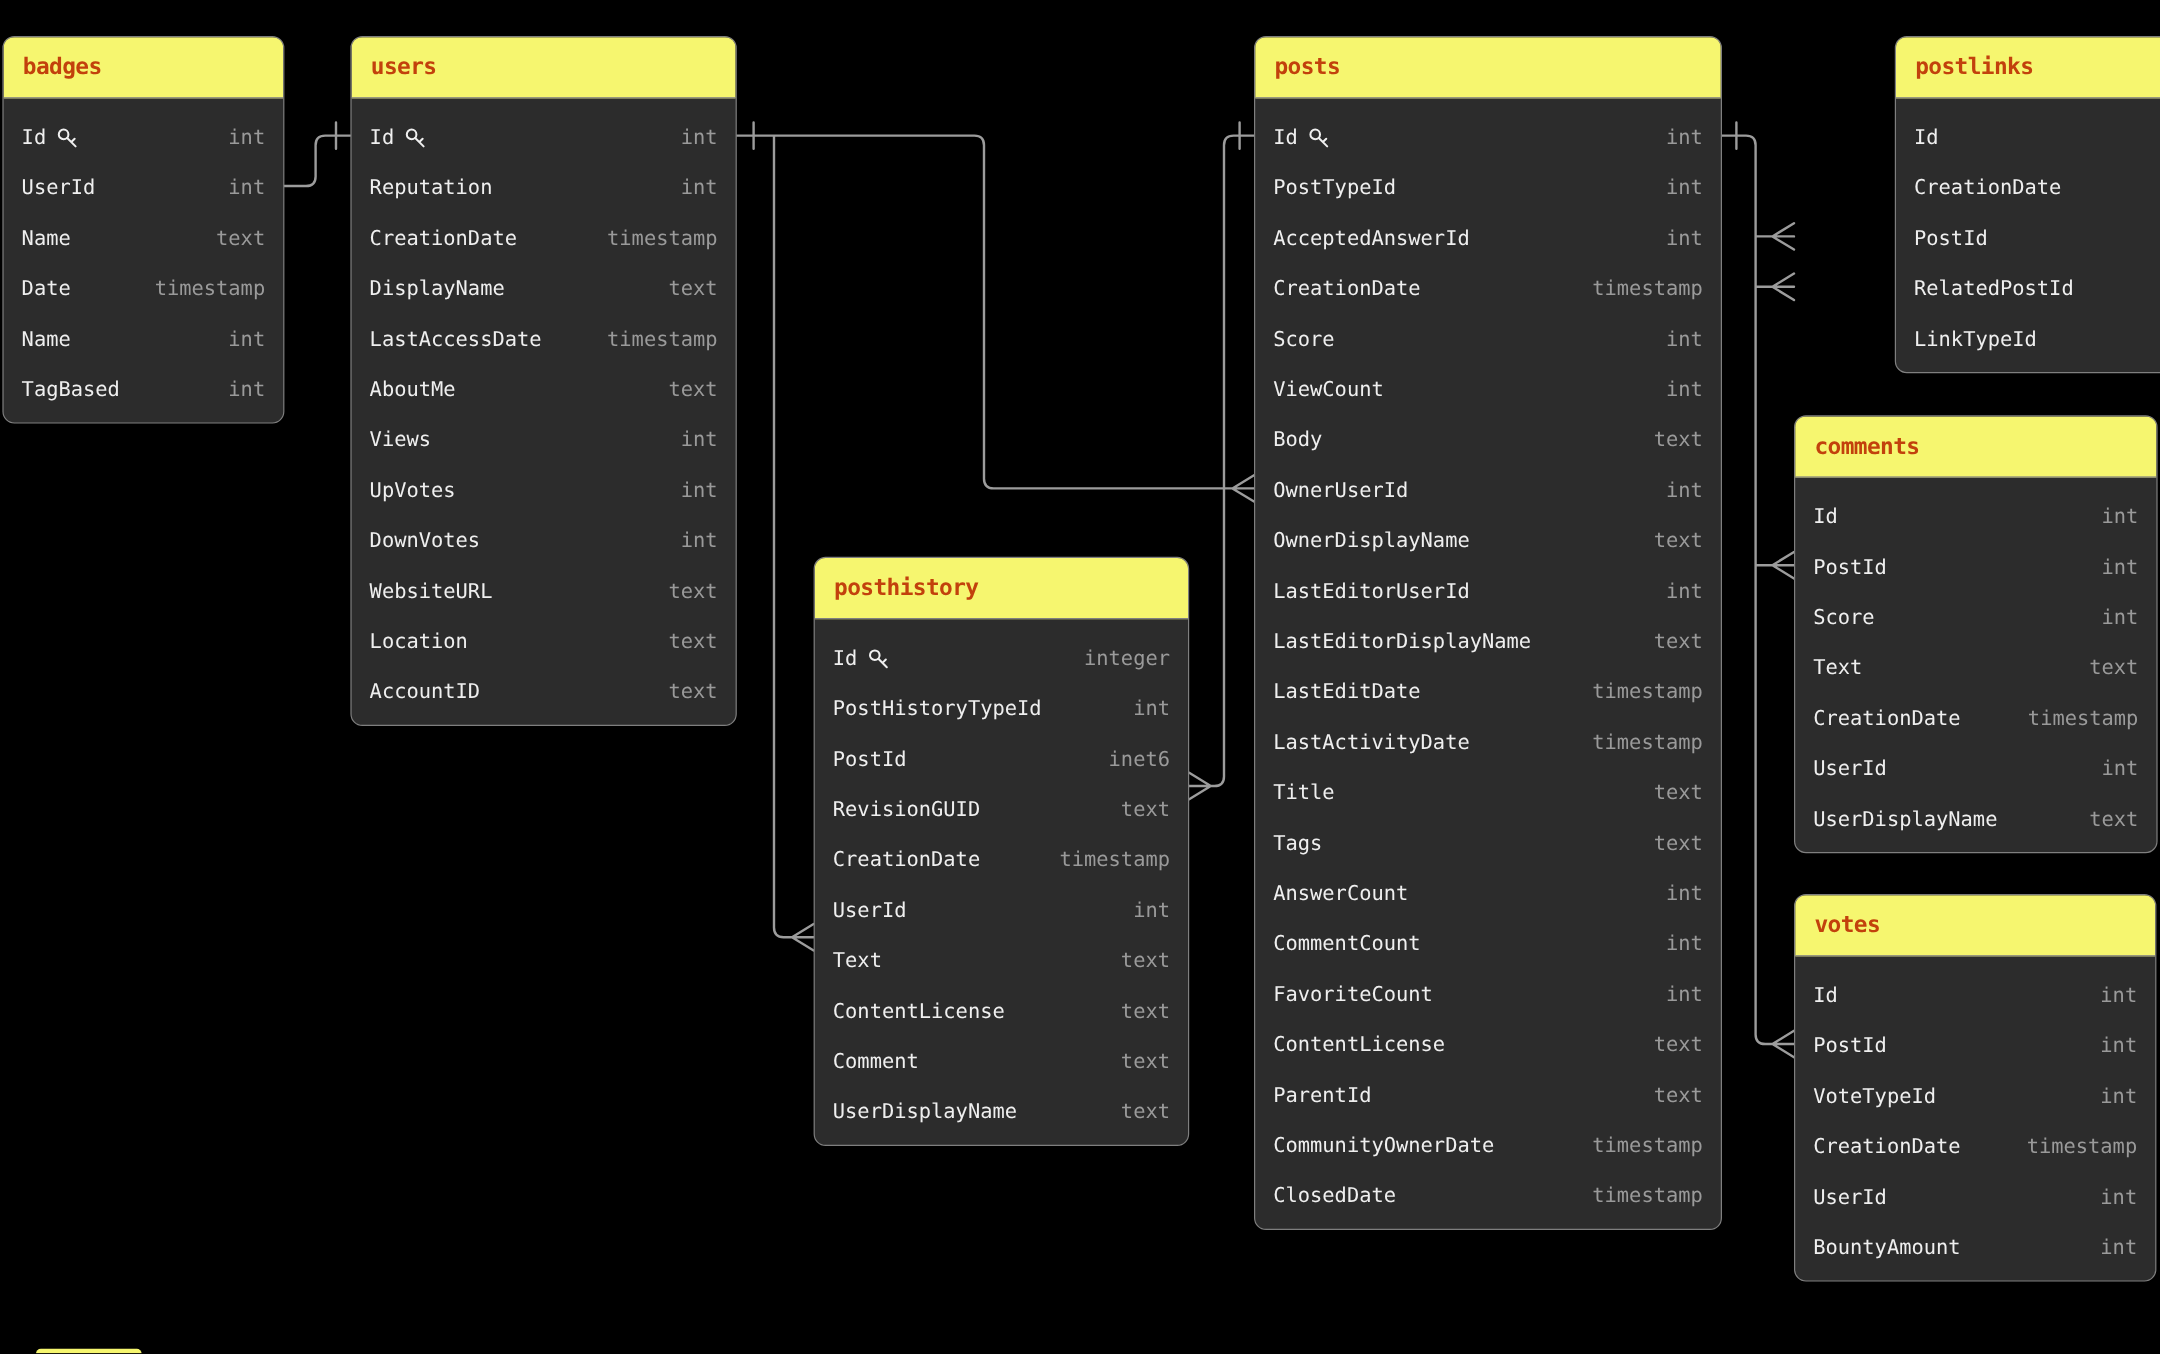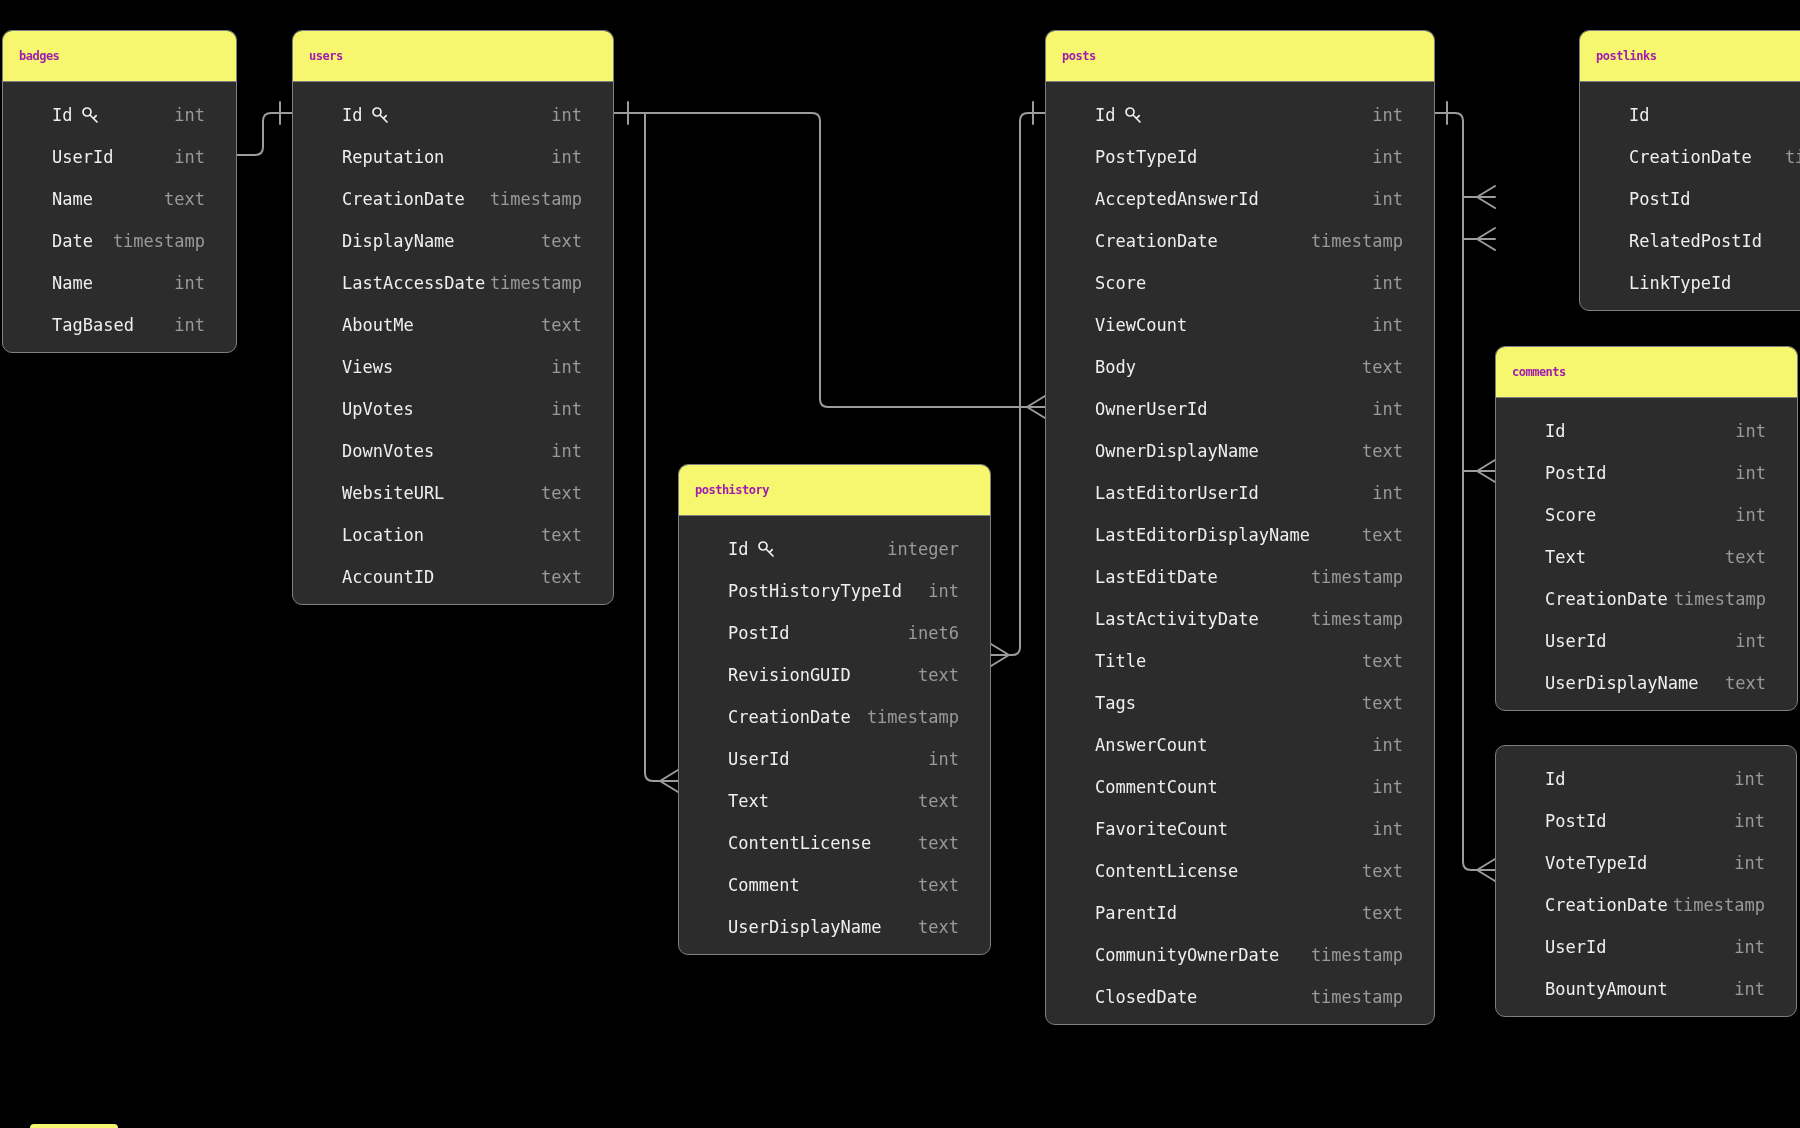--- a/index.html
+++ b/index.html
@@ -3,22 +3,22 @@
 <meta charset="utf-8">
 <style>
   html,body{margin:0;padding:0;background:#000;}
   #canvas{position:relative;width:1800px;height:1128px;background:#000;overflow:hidden;
           font-family:"DejaVu Sans Mono","Liberation Mono",monospace;}
   #wires{position:absolute;left:0;top:0;width:1800px;height:1128px;}
   .table{position:absolute;background:#2c2c2c;border:1px solid #7f7f7f;border-radius:10px;
          overflow:hidden;box-sizing:border-box;}
   .table-header{height:50px;background:#f6f66f;display:flex;align-items:center;
                 padding:0 16px;border-bottom:1px solid #7f7f7f;}
-  .table-header span{font-size:12px;font-weight:bold;color:#a21caf;letter-spacing:-0.5px;}
-  .rows{padding:12px 16px 6px 0;margin-left:34px;}
+  .table-header span{font-size:19px;font-weight:bold;color:#c2410c;letter-spacing:-0.5px;}
+  .rows{padding:12px 0 6px 0;}
   .row{height:42px;display:flex;align-items:center;justify-content:space-between;
        padding:0 15px;box-sizing:border-box;}
   .col-name{font-size:17px;color:#efefef;display:flex;align-items:center;gap:9px;white-space:nowrap;}
   .col-type{font-size:17px;color:#9a9a9a;white-space:nowrap;}
   .key-icon{display:inline-flex;}
   #partial-header{position:absolute;left:30px;top:1124px;width:88px;height:4px;
                   background:#f6f66f;border-radius:6px 6px 0 0;}
 </style>
 </head>
 <body>
@@ -460,20 +460,23 @@
           </div>
           <div class="row">
             <span class="col-name">
               <span>UserDisplayName</span>
             </span>
             <span class="col-type">text</span>
           </div>
         </div>
       </div>
       <div class="table" style="left: 1495px; top: 745px; width: 302px;">
+        <div class="table-header">
+          <span>votes</span>
+        </div>
         <div class="rows">
           <div class="row">
             <span class="col-name">
               <span>Id</span>
             </span>
             <span class="col-type">int</span>
           </div>
           <div class="row">
             <span class="col-name">
               <span>PostId</span>

